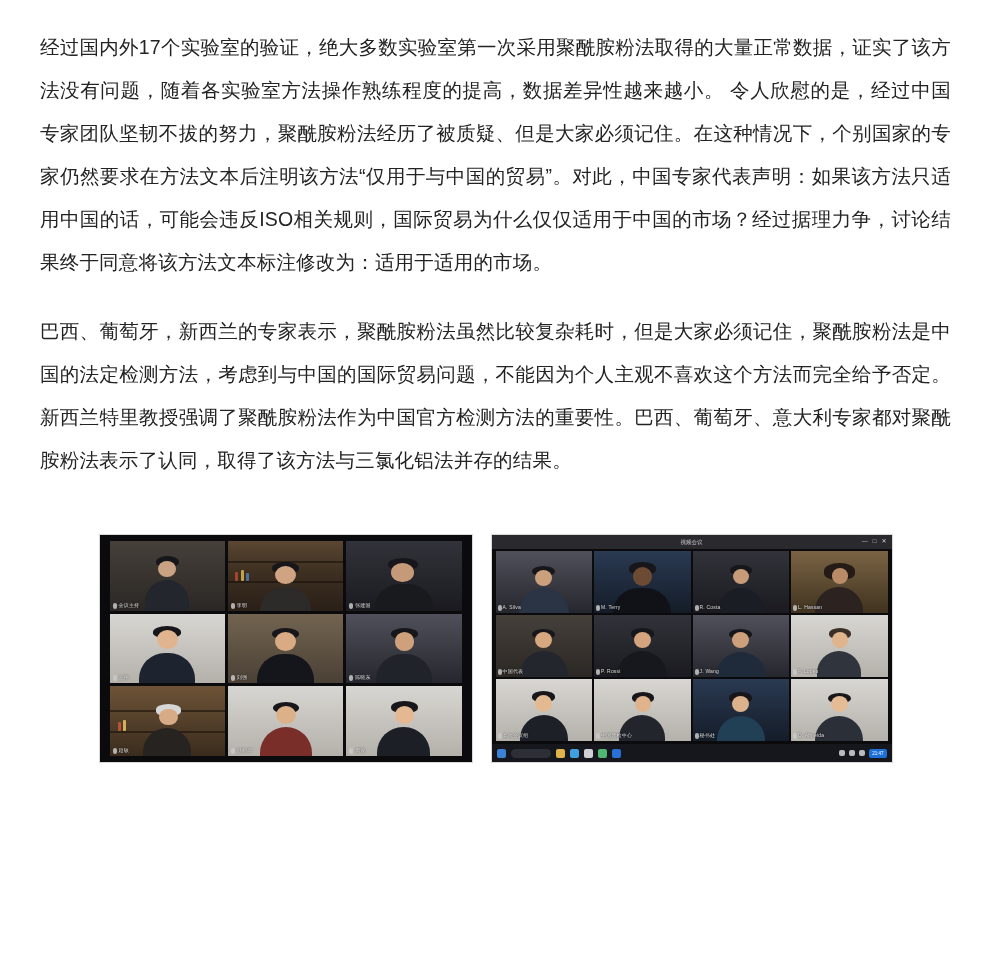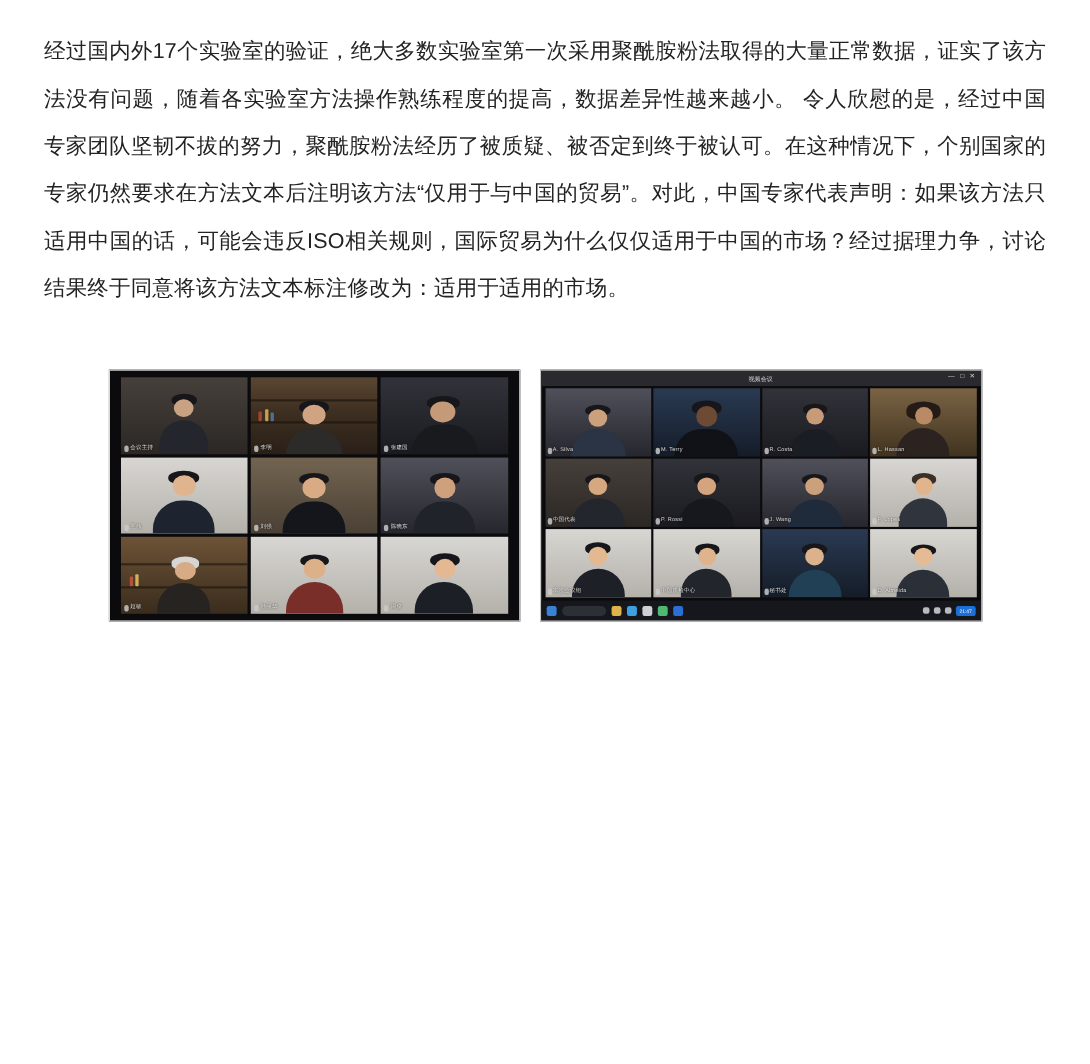--- a/index.html
+++ b/index.html
@@ -195,21 +195,22 @@
     font-size: 4.5px;
     line-height: 7px;
   }
 </style>
 </head>
 <body>
 
 <div class="page">
 
   <div class="article">
-    <p>经过国内外17个实验室的验证，绝大多数实验室第一次采用聚酰胺粉法取得的大量正常数据，证实了该方法没有问题，随着各实验室方法操作熟练程度的提高，数据差异性越来越小。 令人欣慰的是，经过中国专家团队坚韧不拔的努力，聚酰胺粉法经历了被质疑、被否定到终于被认可。在这种情况下，个别国家的专家仍然要求在方法文本后注明该方法“仅用于与中国的贸易”。对此，中国专家代表声明：如果该方法只适用中国的话，可能会违反ISO相关规则，国际贸易为什么仅仅适用于中国的市场？经过据理力争，讨论结果终于同意将该方法文本标注修改为：适用于适用的市场。</p>
+    <p>经过国内外17个实验室的验证，绝大多数实验室第一次采用聚酰胺粉法取得的大量正常数据，证实了该方法没有问题，随着各实验室方法操作熟练程度的提高，数据差异性越来越小。 令人欣慰的是，经过中国专家团队坚韧不拔的努力，聚酰胺粉法经历了被质疑、但是大家必须记住。在这种情况下，个别国家的专家仍然要求在方法文本后注明该方法“仅用于与中国的贸易”。对此，中国专家代表声明：如果该方法只适用中国的话，可能会违反ISO相关规则，国际贸易为什么仅仅适用于中国的市场？经过据理力争，讨论结果终于同意将该方法文本标注修改为：适用于适用的市场。</p>
+    <p>巴西、葡萄牙，新西兰的专家表示，聚酰胺粉法虽然比较复杂耗时，但是大家必须记住，聚酰胺粉法是中国的法定检测方法，考虑到与中国的国际贸易问题，不能因为个人主观不喜欢这个方法而完全给予否定。新西兰特里教授强调了聚酰胺粉法作为中国官方检测方法的重要性。巴西、葡萄牙、意大利专家都对聚酰胺粉法表示了认同，取得了该方法与三氯化铝法并存的结果。</p>
   </div>
 
   <div class="figure-row">
 
     <div class="photo photo-a">
       <div class="grid-a">
 
         <div class="tile bg-room">
           <div class="hair" style="left:40%;top:22%;width:20%;height:16%;"></div>
           <div class="head" style="left:42%;top:28%;width:16%;height:24%;background:#c9a183;"></div>

